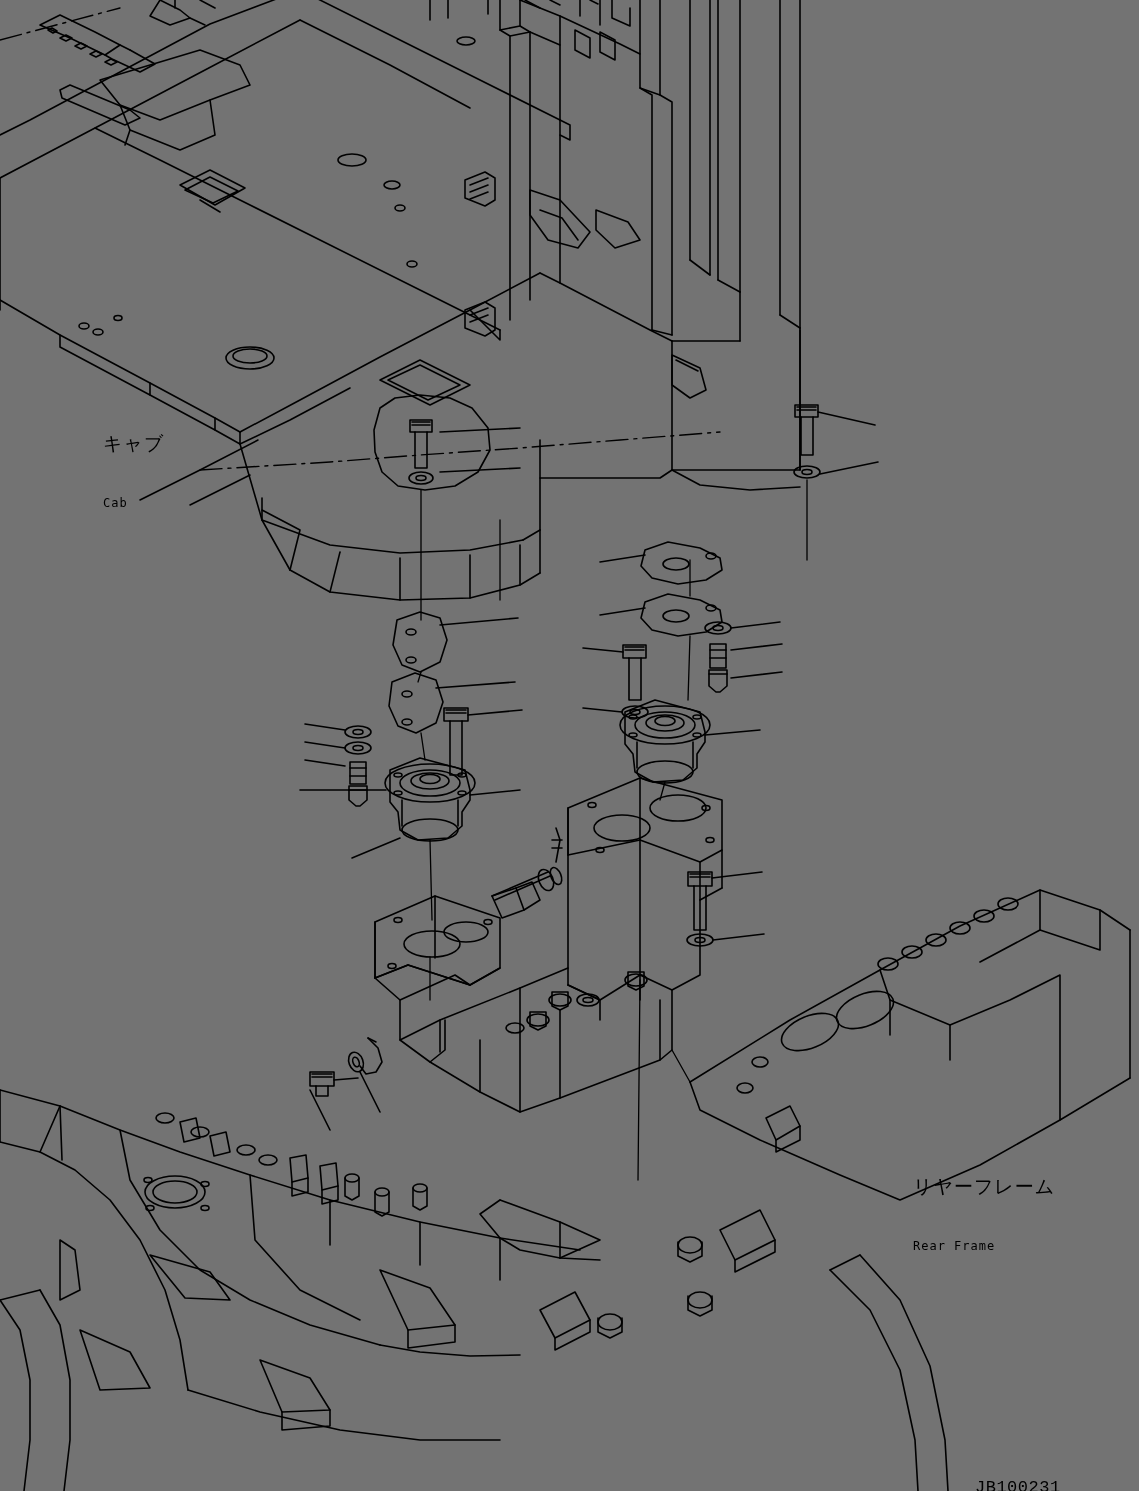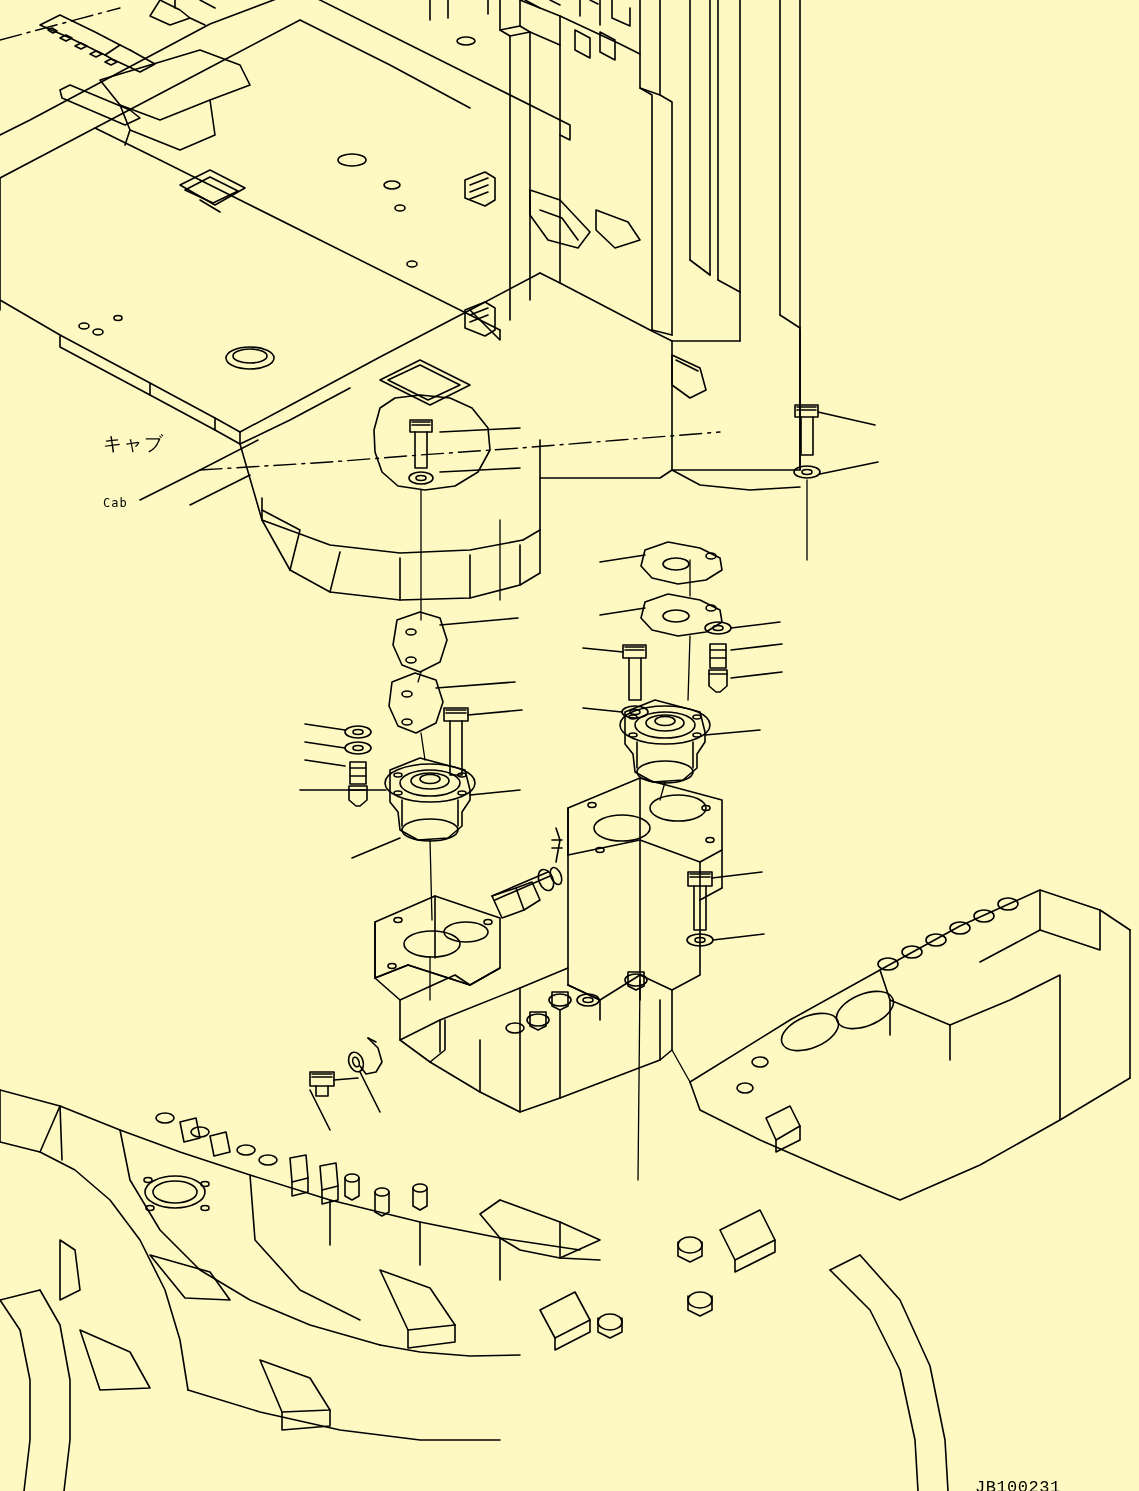--- a/index.html
+++ b/index.html
@@ -7,21 +7,21 @@
     padding: 0;
     background: #ffffff;
   }
   body {
     font-family: "Liberation Sans", sans-serif;
   }
   #page {
     position: relative;
     width: 1139px;
     height: 1491px;
-    background: #fef9c3;
+    background: #737373;
     overflow: hidden;
   }
   #diagram-svg {
     position: absolute;
     left: 0;
     top: 0;
     width: 1139px;
     height: 1491px;
   }
   .label {
@@ -502,16 +502,20 @@
         <path d="M0,40 L120,8"></path>
       </g>
     </g>
   </svg>
 
   <div class="label" id="label-cab">
     <div class="label-jp">キャブ</div>
     <div class="label-en">Cab</div>
   </div>
 
+  <div class="label" id="label-rear-frame">
+    <div class="label-jp">リヤーフレーム</div>
+    <div class="label-en">Rear Frame</div>
+  </div>
 
   <div class="label" id="label-drawing-number">JB100231</div>
 
 </div>
 
 </body></html>

